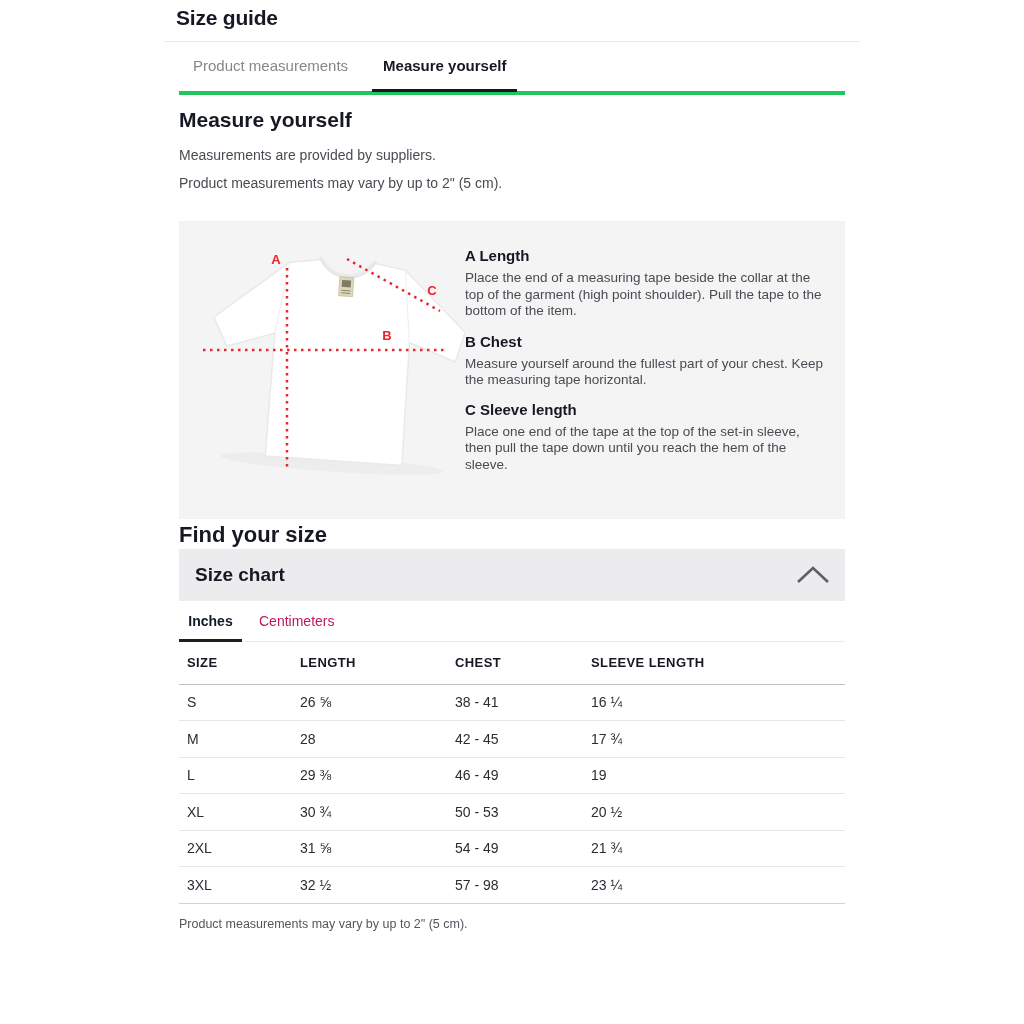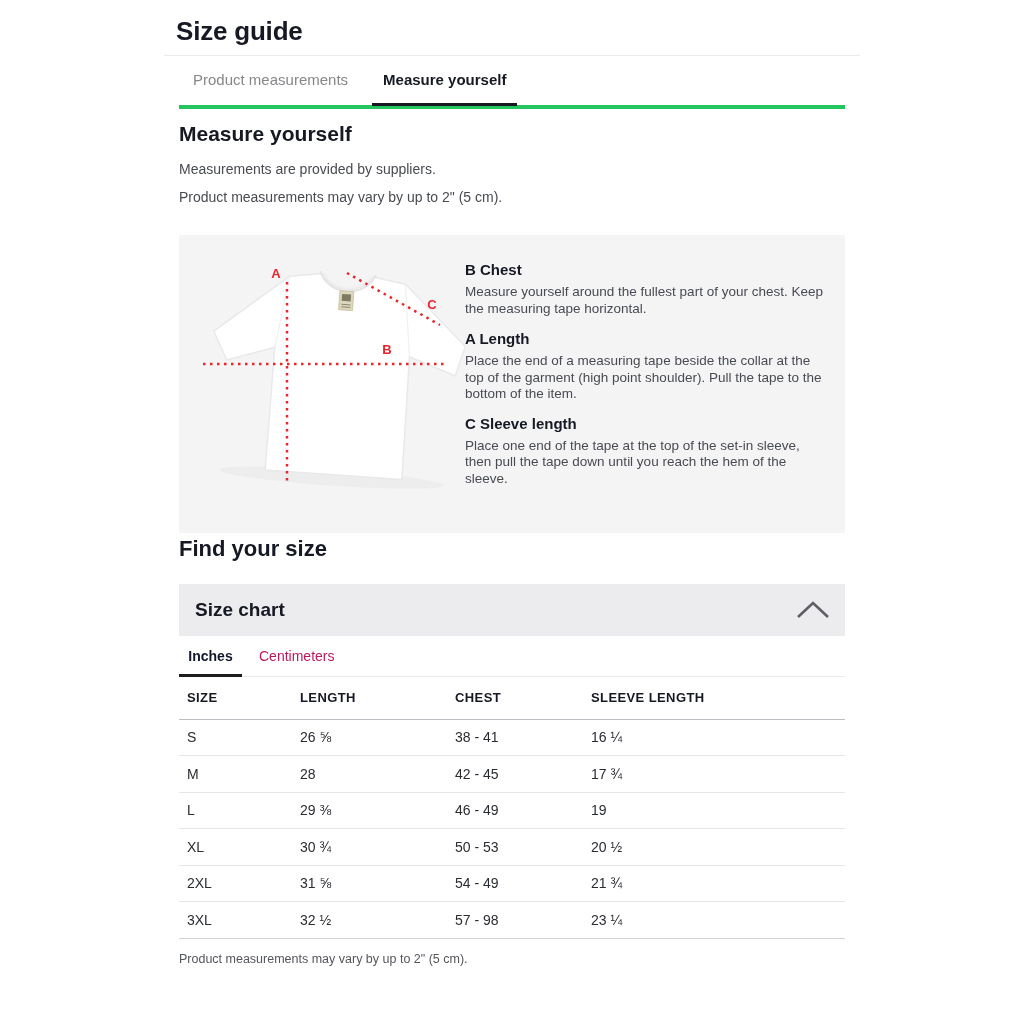--- a/index.html
+++ b/index.html
@@ -2,22 +2,22 @@
 <html><head>
 <meta charset="utf-8">
 <style>
   * { margin:0; padding:0; box-sizing:border-box; }
   html,body { width:1024px; height:1024px; background:#ffffff;
     font-family:"Liberation Sans", sans-serif; color:#161823; }
   .container { position:absolute; left:164px; top:0; width:696px; }
   .inner { padding:0 15px; }
 
   
-  .page-title { font-size:26px; font-weight:700; letter-spacing:-0.2px;
-    margin:18px 0 0 12px; line-height:27px; }
+  .page-title { font-size:21px; font-weight:700; letter-spacing:-0.2px;
+    margin:4px 0 0 12px; line-height:27px; }
   .header-divider { border:none; border-top:1px solid #eaebec; margin-top:10px; }
 
   
   .top-tabs { display:flex; align-items:flex-end; border-bottom:4px solid #22c55e;
     height:53px; margin:0 15px; }
   .top-tab { font-size:15px; color:#86878b; padding:0 0 17px 0; margin-left:14px;
     cursor:pointer; white-space:nowrap; }
   .top-tab.active { color:#161823; font-weight:700; margin-left:24px; padding:0 11px 15px 11px;
     border-bottom:3px solid #161823; margin-bottom:-1px; }
 
@@ -33,21 +33,21 @@
   .diagram-svg { flex:0 0 286px; }
   .measure-col { width:380px; padding:26px 22px 0 0; }
   .measure-item .m-title { font-size:15px; font-weight:700; line-height:18px; }
   .measure-item .m-text { font-size:13.5px; color:#494b52; line-height:16.5px; margin-top:5px; }
   .measure-item:nth-child(1) { margin-top:0; }
   .measure-item:nth-child(2) { margin-top:13px; }
   .measure-item:nth-child(3) { margin-top:12px; }
 
   
   .find-heading { font-size:22px; font-weight:700; margin-top:2px; line-height:28px; }
-  .size-chart-bar { margin-top:21px; height:52px; background:#ececee; display:flex;
+  .size-chart-bar { height:52px; background:#ececee; display:flex;
     align-items:center; justify-content:space-between; padding:0 14px 0 16px; cursor:pointer; }
   .size-chart-title { font-size:19px; font-weight:700; }
 
   
   .unit-tabs { display:flex; border-bottom:1px solid #eaebec; height:41px;
     align-items:flex-end; }
   .unit-tab { font-size:14px; color:#be185d; padding:0 0 12px 0; cursor:pointer; }
   .unit-tab.active { color:#0f172a; font-weight:700; width:63px; text-align:center;
     border-bottom:3px solid #1d1d1f; margin-bottom:-1px; padding-bottom:10px; }
   .unit-tab.inactive { margin-left:17px; }
@@ -110,26 +110,26 @@
           <line x1="24" y1="129" x2="266" y2="129"></line>
           <line x1="168" y1="38" x2="261" y2="90"></line>
         </g>
         <text class="red-label" x="97" y="43" text-anchor="middle">A</text>
         <text class="red-label" x="208" y="119" text-anchor="middle">B</text>
         <text class="red-label" x="253" y="74" text-anchor="middle">C</text>
       </svg>
 
       <div class="measure-col">
         <div class="measure-item">
+          <div class="m-title">A Length</div>
+          <div class="m-text">Place the end of a measuring tape beside the collar at the top of the garment (high point shoulder). Pull the tape to the bottom of the item.</div>
+        </div>
+        <div class="measure-item">
           <div class="m-title">B Chest</div>
           <div class="m-text">Measure yourself around the fullest part of your chest. Keep the measuring tape horizontal.</div>
-        </div>
-        <div class="measure-item">
-          <div class="m-title">A Length</div>
-          <div class="m-text">Place the end of a measuring tape beside the collar at the top of the garment (high point shoulder). Pull the tape to the bottom of the item.</div>
         </div>
         <div class="measure-item">
           <div class="m-title">C Sleeve length</div>
           <div class="m-text">Place one end of the tape at the top of the set-in sleeve, then pull the tape down until you reach the hem of the sleeve.</div>
         </div>
       </div>
     </div>
 
     <h2 class="find-heading">Find your size</h2>
 

